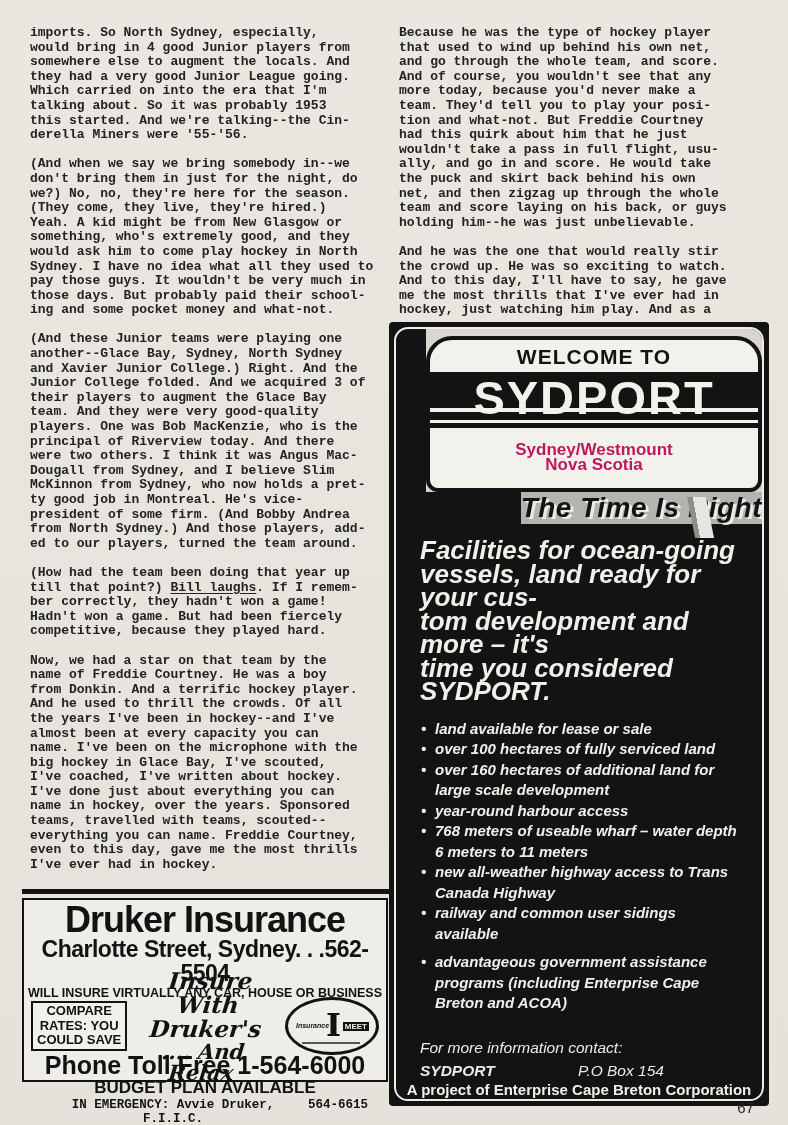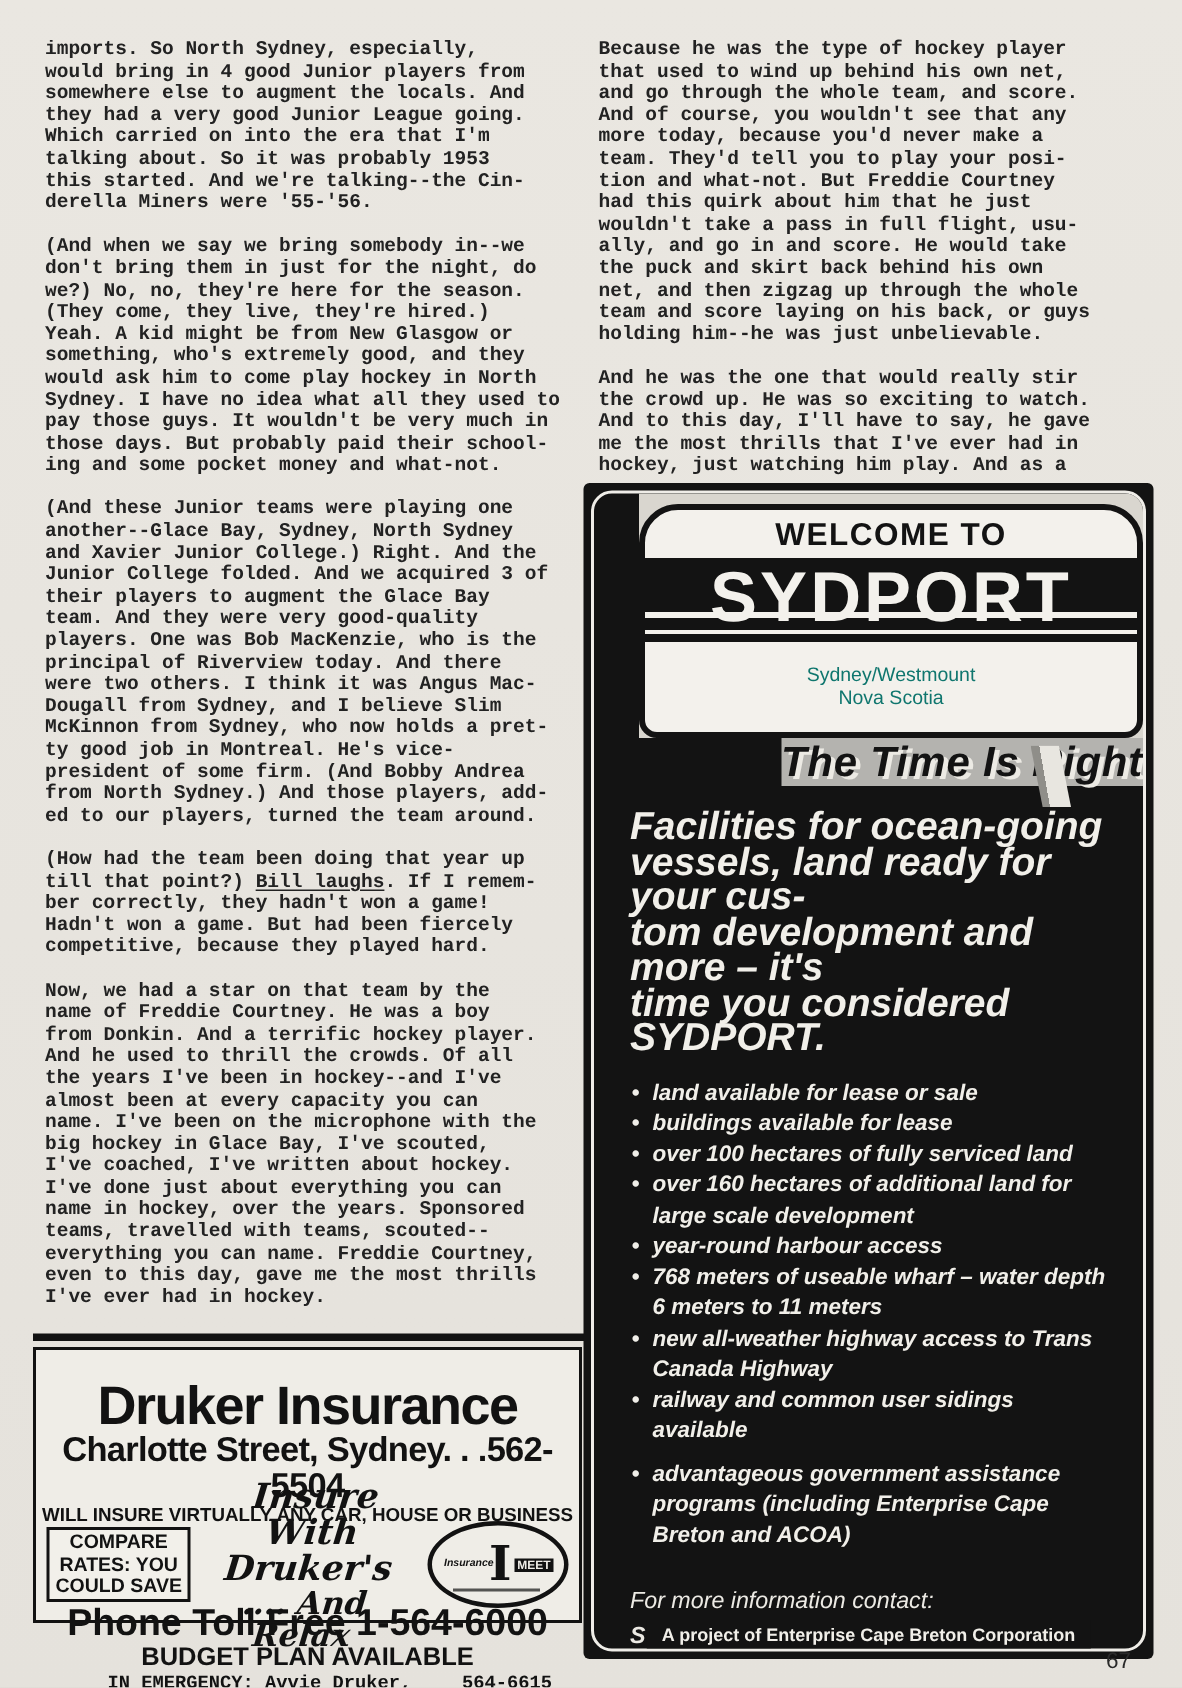--- a/index.html
+++ b/index.html
@@ -9,21 +9,21 @@
   
   .col{position:absolute;font-family:"Liberation Mono","DejaVu Sans Mono",monospace;
        font-size:13px;line-height:14.6px;color:#222;font-weight:bold;}
   .col .para{white-space:pre;margin:0 0 14.6px 0;}
   .col-left{left:30px;top:26px;width:358px;}
   .col-right{left:399px;top:26px;width:372px;}
   
   .druker-rule{position:absolute;left:22px;top:889px;width:368px;height:5px;background:#121212;}
   .druker-box{position:absolute;left:22px;top:898px;width:362px;height:180px;
               border:2px solid #121212;background:#efede7;color:#121212;text-align:center;}
-  .druker-headline{font-size:36px;line-height:34px;font-weight:bold;letter-spacing:-1px;margin-top:20px;}
+  .druker-headline{font-size:36px;line-height:34px;font-weight:bold;letter-spacing:-1px;margin-top:3px;}
   .druker-address{font-size:23px;line-height:24px;font-weight:bold;letter-spacing:-.5px;}
   .druker-tagline{font-size:12.5px;line-height:15px;font-weight:bold;margin-top:1px;}
   .druker-row{display:flex;align-items:center;height:50px;padding:0 7px;gap:6px;}
   .compare-box{border:2px solid #121212;font-size:13px;line-height:14.5px;font-weight:bold;
                padding:1px 4px;white-space:pre-line;background:#f2f0ea;}
   .script-block{flex:1;font-family:"DejaVu Serif",serif;font-style:italic;font-weight:bold;
                 transform:skewX(-6deg);}
   .script-l1{font-size:23px;line-height:24px;}
   .script-l2{font-size:21px;line-height:21px;}
   .badge{position:relative;width:88px;height:52px;border:3px solid #121212;border-radius:50%;
@@ -44,21 +44,21 @@
                  overflow:hidden;display:flex;flex-direction:column;background:#131313;box-sizing:border-box;align-items:flex-end;}
   .bb-zone{background:#d9d6cf;padding-top:7px;}
   .sign{width:336px;margin:0 auto;background:#f3f1ec;border:4px solid #131313;
         border-radius:26px 26px 12px 12px;height:156px;box-sizing:border-box;text-align:center;overflow:hidden;}
   .sign-welcome{font-size:21px;line-height:24px;font-weight:bold;letter-spacing:1px;margin-top:5px;color:#131313;}
   .sign-band{position:relative;height:56px;margin-top:3px;
      background:linear-gradient(to bottom,#131313 0,#131313 36px,#f3f1ec 36px,#f3f1ec 40px,
                 #131313 40px,#131313 48px,#f3f1ec 48px,#f3f1ec 51px,#131313 51px,#131313 56px);}
   .sign-band span{position:absolute;left:0;right:0;top:-3px;font-size:47px;line-height:58px;
      font-weight:bold;letter-spacing:2px;color:#f3f1ec;font-stretch:condensed;}
-  .sign-loc{font-size:13px;line-height:15px;font-weight:normal;margin-top:14px;color:#0f766e;white-space:pre-line;}
+  .sign-loc{font-size:17px;line-height:15px;font-weight:bold;margin-top:14px;color:#be185d;white-space:pre-line;}
   .legs-zone{position:relative;height:46px;background:#131313;}
   .legs-topline{position:absolute;top:2px;left:28px;right:28px;height:3px;background:#d9d6cf;}
   .leg{position:absolute;top:5px;width:27px;height:41px;
        background:linear-gradient(100deg,#e8e6e0 62%,#8f8e89 62%);
        clip-path:polygon(30% 0,100% 0,70% 100%,0 100%);}
   .leg.l{left:48px;} .leg.r{right:48px;transform:scaleX(-1);}
   .banner{height:43px;background:#b4b3af;display:flex;align-items:center;justify-content:center;}
   .banner span{font-size:28px;font-weight:bold;font-style:italic;color:#131313;letter-spacing:.5px;
                text-shadow:3px 2px 0 #eceae4;}
   .ad-body{flex:1;padding:15px 24px 0 24px;color:#f1efe9;}
@@ -66,21 +66,21 @@
   .ad-bullets{list-style:none;margin:15px 0 0 0;padding:0;font-size:15px;line-height:20.5px;
               font-weight:bold;font-style:italic;}
   .ad-bullets li{position:relative;padding-left:15px;}
   .ad-bullets li::before{content:"•";position:absolute;left:1px;}
   .ad-bullets li:last-child{margin-top:8px;}
   .contact{margin-top:23px;font-style:italic;font-size:15.5px;line-height:21px;color:#eceae4;}
   .contact-intro{margin-bottom:2px;}
   .contact-grid{display:grid;grid-template-columns:158px 1fr;}
   .contact-grid .b{font-weight:bold;}
   .sydport-footer{position:absolute;left:50%;bottom:-1px;transform:translateX(-50%);
-     background:#131313;padding:0 10px;white-space:nowrap;font-size:12px;line-height:20px;
+     background:#131313;padding:0 10px;white-space:nowrap;font-size:15px;line-height:20px;
      font-weight:bold;color:#f1efe9;}
   .page-number{position:absolute;right:34px;top:1099px;font-size:15px;color:#2a2a2a;}
   u{text-underline-offset:2px;}
 </style>
 </head>
 <body>
 
 <div class="page">
 
   <div class="col col-left">
@@ -213,21 +213,20 @@
         <span>The Time Is Right</span>
       </div>
 
       <div class="ad-body">
         <div class="ad-intro">Facilities for ocean-going
 vessels, land ready for your cus-
 tom development and more – it's
 time you considered SYDPORT.</div>
         <ul class="ad-bullets">
             <li>land available for lease or sale</li>
-            <li>buildings available for lease</li>
             <li>over 100 hectares of fully serviced land</li>
             <li>over 160 hectares of additional land for large scale development</li>
             <li>year-round harbour access</li>
             <li>768 meters of useable wharf – water depth 6 meters to 11 meters</li>
             <li>new all-weather highway access to Trans Canada Highway</li>
             <li>railway and common user sidings available</li>
             <li>advantageous government assistance programs (including Enterprise Cape Breton and ACOA)</li>
           </ul>
         <div class="contact">
           <div class="contact-intro">For more information contact:</div>

